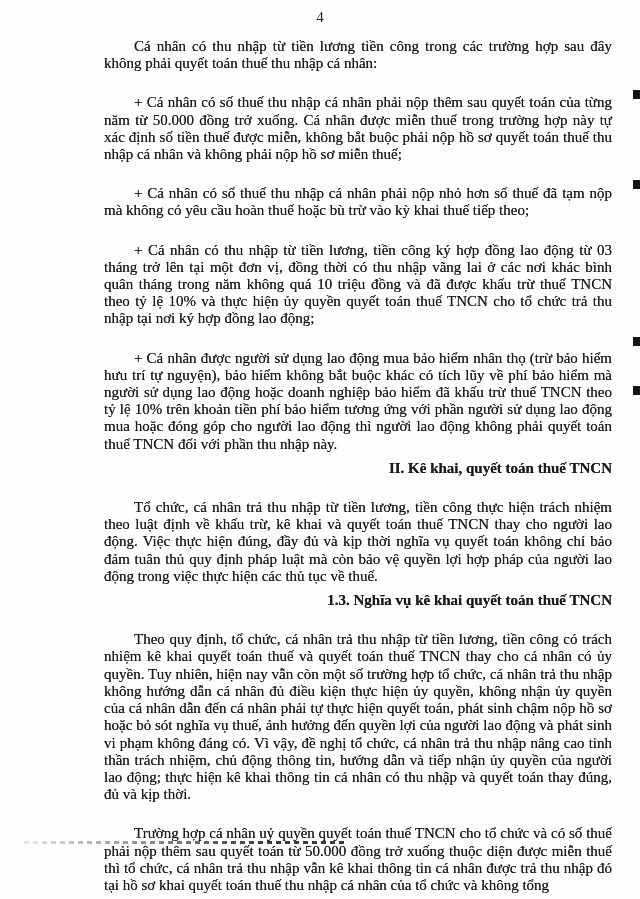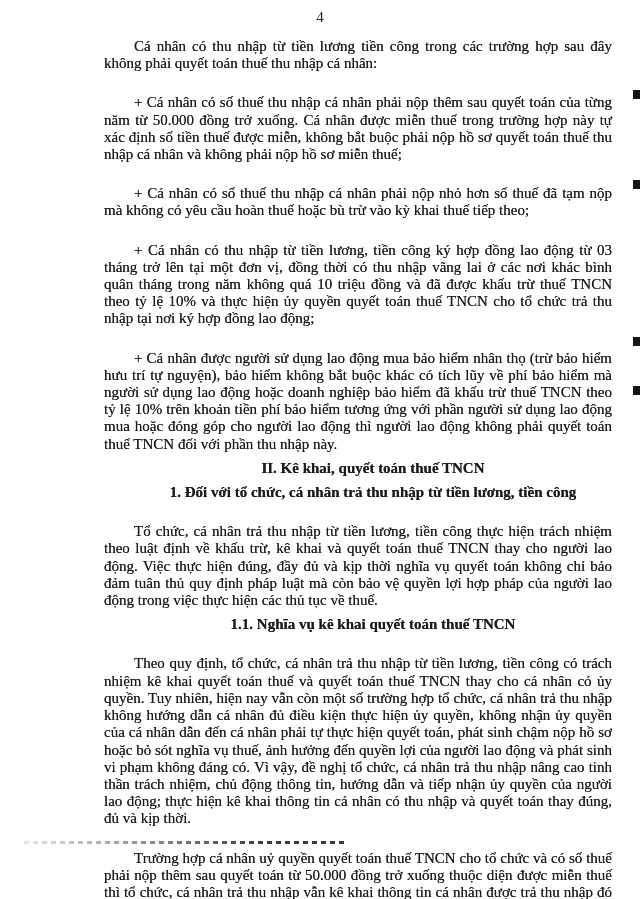--- a/index.html
+++ b/index.html
@@ -37,21 +37,21 @@
     font-size: 15px;
     line-height: 17.2px;
     text-align: justify;
     text-indent: 30px;
     text-shadow: 0 0 0.3px #444;
   }
   .content p.para { margin-top: 22px; }
   .content p.heading {
     margin-top: 7px;
     font-weight: bold;
-    text-align: center;
+    text-align: right;
   }
   .content p:first-child { margin-top: 0; }
   
   .scan-line {
     position: absolute;
     left: 24px;
     top: 841px;
     width: 322px;
     height: 3px;
     background-image:
@@ -77,23 +77,22 @@
 
   <div class="pagenum">4</div>
 
   <div class="content">
     <p class="para">Cá nhân có thu nhập từ tiền lương tiền công trong các trường hợp sau đây không phải quyết toán thuế thu nhập cá nhân:</p>
     <p class="para">+ Cá nhân có số thuế thu nhập cá nhân phải nộp thêm sau quyết toán của từng năm từ 50.000 đồng trở xuống. Cá nhân được miễn thuế trong trường hợp này tự xác định số tiền thuế được miễn, không bắt buộc phải nộp hồ sơ quyết toán thuế thu nhập cá nhân và không phải nộp hồ sơ miễn thuế;</p>
     <p class="para">+ Cá nhân có số thuế thu nhập cá nhân phải nộp nhỏ hơn số thuế đã tạm nộp mà không có yêu cầu hoàn thuế hoặc bù trừ vào kỳ khai thuế tiếp theo;</p>
     <p class="para">+ Cá nhân có thu nhập từ tiền lương, tiền công ký hợp đồng lao động từ 03 tháng trở lên tại một đơn vị, đồng thời có thu nhập vãng lai ở các nơi khác bình quân tháng trong năm không quá 10 triệu đồng và đã được khấu trừ thuế TNCN theo tỷ lệ 10% và thực hiện ủy quyền quyết toán thuế TNCN cho tổ chức trả thu nhập tại nơi ký hợp đồng lao động;</p>
     <p class="para">+ Cá nhân được người sử dụng lao động mua bảo hiểm nhân thọ (trừ bảo hiểm hưu trí tự nguyện), bảo hiểm không bắt buộc khác có tích lũy về phí bảo hiểm mà người sử dụng lao động hoặc doanh nghiệp bảo hiểm đã khấu trừ thuế TNCN theo tỷ lệ 10% trên khoản tiền phí bảo hiểm tương ứng với phần người sử dụng lao động mua hoặc đóng góp cho người lao động thì người lao động không phải quyết toán thuế TNCN đối với phần thu nhập này.</p>
     <p class="heading">II. Kê khai, quyết toán thuế TNCN</p>
-    <p class="heading">1. Đối với tổ chức, cá nhân trả thu nhập từ tiền lương, tiền công</p>
     <p class="para">Tổ chức, cá nhân trả thu nhập từ tiền lương, tiền công thực hiện trách nhiệm theo luật định về khấu trừ, kê khai và quyết toán thuế TNCN thay cho người lao động. Việc thực hiện đúng, đầy đủ và kịp thời nghĩa vụ quyết toán không chỉ bảo đảm tuân thủ quy định pháp luật mà còn bảo vệ quyền lợi hợp pháp của người lao động trong việc thực hiện các thủ tục về thuế.</p>
-    <p class="heading">1.1. Nghĩa vụ kê khai quyết toán thuế TNCN</p>
+    <p class="heading">1.3. Nghĩa vụ kê khai quyết toán thuế TNCN</p>
     <p class="para">Theo quy định, tổ chức, cá nhân trả thu nhập từ tiền lương, tiền công có trách nhiệm kê khai quyết toán thuế và quyết toán thuế TNCN thay cho cá nhân có ủy quyền. Tuy nhiên, hiện nay vẫn còn một số trường hợp tổ chức, cá nhân trả thu nhập không hướng dẫn cá nhân đủ điều kiện thực hiện ủy quyền, không nhận ủy quyền của cá nhân dẫn đến cá nhân phải tự thực hiện quyết toán, phát sinh chậm nộp hồ sơ hoặc bỏ sót nghĩa vụ thuế, ảnh hưởng đến quyền lợi của người lao động và phát sinh vi phạm không đáng có. Vì vậy, đề nghị tổ chức, cá nhân trả thu nhập nâng cao tinh thần trách nhiệm, chủ động thông tin, hướng dẫn và tiếp nhận ủy quyền của người lao động; thực hiện kê khai thông tin cá nhân có thu nhập và quyết toán thay đúng, đủ và kịp thời.</p>
     <p class="para">Trường hợp cá nhân uỷ quyền quyết toán thuế TNCN cho tổ chức và có số thuế phải nộp thêm sau quyết toán từ 50.000 đồng trở xuống thuộc diện được miễn thuế thì tổ chức, cá nhân trả thu nhập vẫn kê khai thông tin cá nhân được trả thu nhập đó tại hồ sơ khai quyết toán thuế thu nhập cá nhân của tổ chức và không tổng</p>
   </div>
 
   <div class="scan-line"></div>
   <div class="scan-mark m1"></div>
   <div class="scan-mark m2"></div>
   <div class="scan-mark m3"></div>
   <div class="scan-mark m4"></div>
 

